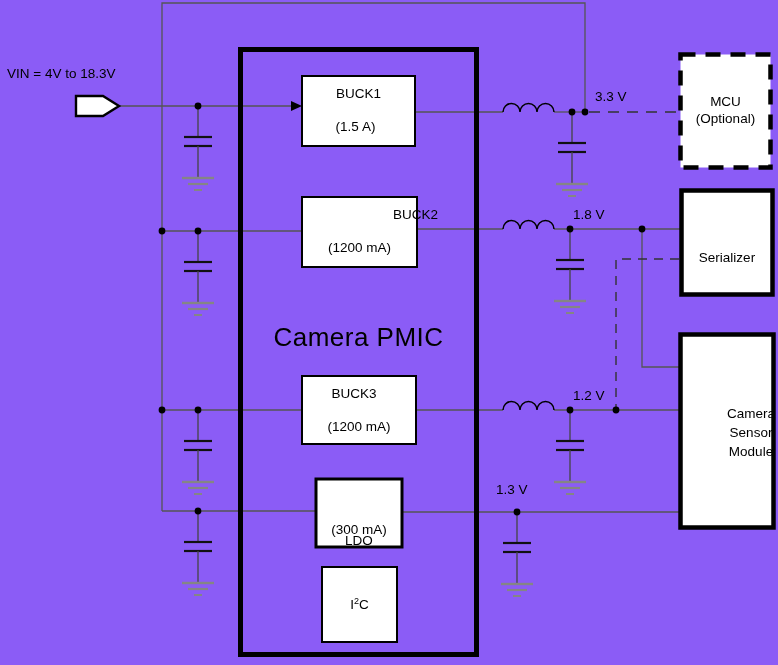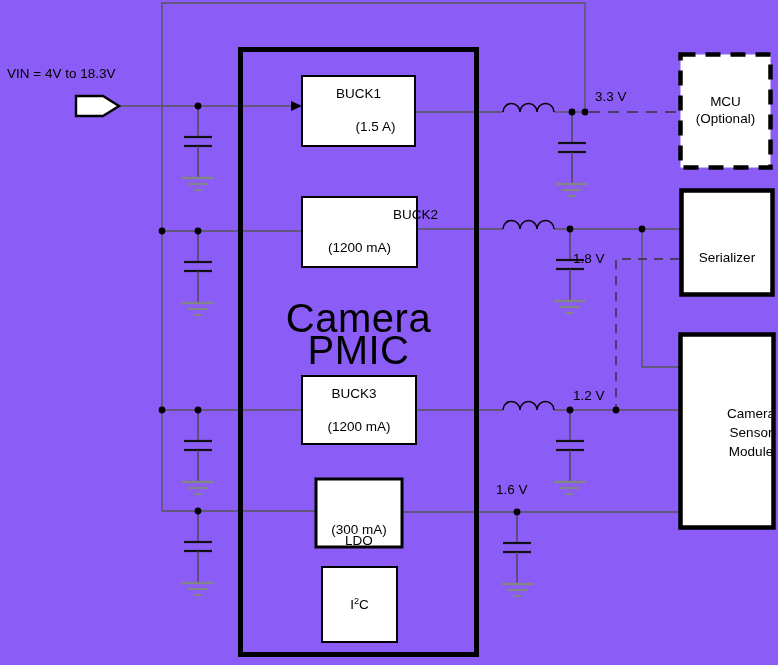--- a/index.html
+++ b/index.html
@@ -4,21 +4,21 @@
 <style>
   html,body{margin:0;padding:0;background:#fff;}
   #canvas{
     position:relative;width:778px;height:665px;background:#8b5cf6;
     font-family:Liberation Sans, sans-serif;color:#000;
     overflow:hidden;
   }
   #schem{position:absolute;left:0;top:0;z-index:1;}
   .lbl{position:absolute;z-index:3;font-size:13.5px;line-height:15px;white-space:nowrap;}
   .ctr{text-align:center;white-space:normal;}
-  .pmic-title{font-size:40px;line-height:32px;letter-spacing:0.5px;}
+  .pmic-title{font-size:26px;line-height:32px;letter-spacing:0.5px;margin-top:19px;}
   .sup{font-size:9px;position:relative;top:-5px;}
   .two-line{line-height:17px;}
   .three-line{line-height:19px;padding-left:24px;}
 </style>
 </head>
 <body>
 
 <div id="canvas">
 
   <svg id="schem" width="778" height="665" viewBox="0 0 778 665">
@@ -163,39 +163,39 @@
     <rect x="316" y="479" width="86" height="68" fill="#ffffff" stroke="#000000" stroke-width="3"></rect>
     <rect x="322" y="567" width="75" height="75" fill="#ffffff" stroke="#000000" stroke-width="2"></rect>
     <rect x="680.5" y="54.5" width="90" height="113" fill="#ffffff" stroke="#000000" stroke-width="4.5" stroke-dasharray="15,10"></rect>
     <rect x="681.5" y="190.5" width="91" height="104" fill="#ffffff" stroke="#000000" stroke-width="4.5"></rect>
     <rect x="680.5" y="334.5" width="93" height="193" fill="#ffffff" stroke="#000000" stroke-width="4.5"></rect>
   </svg>
 
   <div class="lbl" style="left:7px;top:66px;">VIN = 4V to 18.3V</div>
 
   <div class="lbl ctr" style="left:302px;top:86px;width:113px;">BUCK1</div>
-  <div class="lbl ctr" style="left:302px;top:119px;width:107px;margin-left:20px;">(1.5 A)</div>
+  <div class="lbl ctr" style="left:302px;top:119px;width:107px;">(1.5 A)</div>
 
   <div class="lbl ctr" style="left:302px;top:207px;width:136px;text-align:right;">BUCK2</div>
   <div class="lbl ctr" style="left:302px;top:240px;width:115px;">(1200 mA)</div>
 
   <div class="lbl ctr" style="left:302px;top:386px;width:104px;">BUCK3</div>
   <div class="lbl ctr" style="left:302px;top:419px;width:114px;">(1200 mA)</div>
 
   <div class="lbl ctr" style="left:316px;top:489px;width:86px;margin-top:44px;">LDO</div>
   <div class="lbl ctr" style="left:316px;top:522px;width:86px;">(300 mA)</div>
 
   <div class="lbl ctr" style="left:322px;top:597px;width:75px;"><span>I</span><span class="sup">2</span><span>C</span></div>
 
   <div class="lbl ctr pmic-title" style="left:240px;top:302px;width:237px;">Camera PMIC</div>
 
   <div class="lbl" style="left:595px;top:89px;">3.3 V</div>
-  <div class="lbl" style="left:573px;top:207px;margin-top:44px;">1.8 V</div>
+  <div class="lbl" style="left:573px;top:207px;">1.8 V</div>
   <div class="lbl" style="left:573px;top:388px;">1.2 V</div>
-  <div class="lbl" style="left:496px;top:482px;">1.6 V</div>
+  <div class="lbl" style="left:496px;top:482px;">1.3 V</div>
 
   <div class="lbl ctr two-line" style="left:678px;top:93px;width:95px;">
     <div>MCU</div>
     <div>(Optional)</div>
   </div>
 
   <div class="lbl ctr" style="left:681px;top:235px;width:92px;margin-top:15px;">Serializer</div>
 
   <div class="lbl ctr three-line" style="left:680px;top:404px;width:94px;">
     <div>Camera</div>

